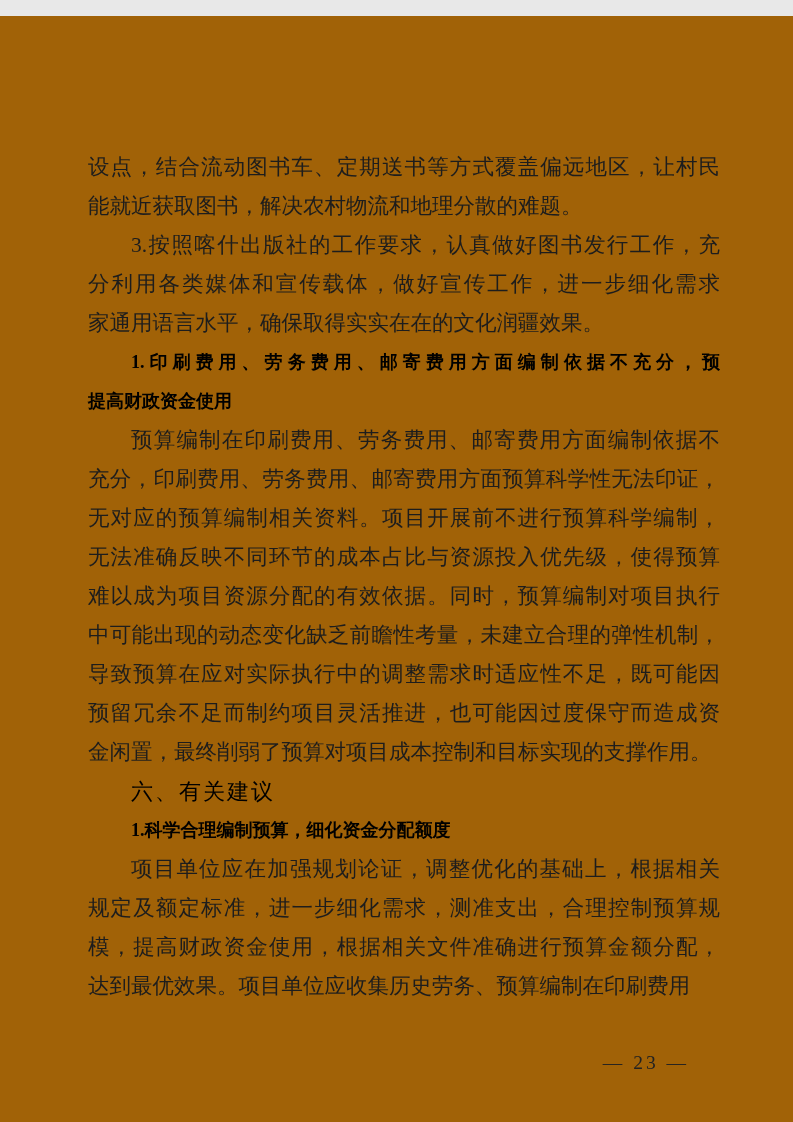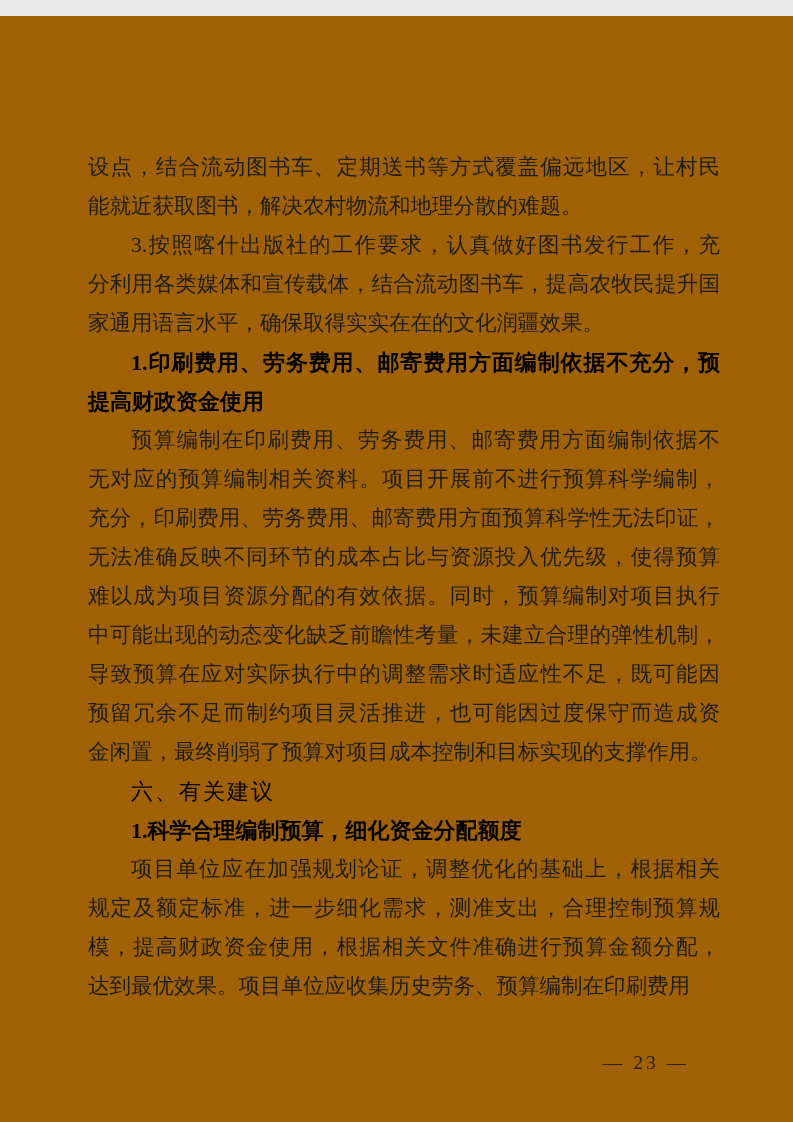--- a/index.html
+++ b/index.html
@@ -41,21 +41,21 @@
   
   .hd-kai .line {
     font-weight: 700;
     color: #000000;
     font-size: 22.5px;
     letter-spacing: 1px;
   }
   .hd-bold .line {
     font-weight: 700;
     color: #000000;
-    font-size: 22px;
+    font-size: 18px;
   }
   .hd-hei .line {
     font-family: "Liberation Sans", "DejaVu Sans", sans-serif;
     font-weight: 500;
     color: #000000;
     font-size: 22px;
     letter-spacing: 2px;
   }
 
   .page-number {
@@ -72,31 +72,31 @@
 <body>
 
 <div class="page">
   <div class="content" id="doc-content">
       <div class="block body">
         <div class="line j">设点，结合流动图书车、定期送书等方式覆盖偏远地区，让村民</div>
         <div class="line">能就近获取图书，解决农村物流和地理分散的难题。</div>
       </div>
       <div class="block body">
         <div class="line j indent">3.按照喀什出版社的工作要求，认真做好图书发行工作，充</div>
-        <div class="line j">分利用各类媒体和宣传载体，结合流动图书车，提高农牧民提升国</div>
+        <div class="line j">分利用各类媒体和宣传载体，做好宣传工作，进一步细化需求</div>
         <div class="line">家通用语言水平，确保取得实实在在的文化润疆效果。</div>
       </div>
       <div class="block hd-bold">
         <div class="line j indent">1.印刷费用、劳务费用、邮寄费用方面编制依据不充分，预</div>
         <div class="line">提高财政资金使用</div>
       </div>
       <div class="block body">
         <div class="line j indent">预算编制在印刷费用、劳务费用、邮寄费用方面编制依据不</div>
+        <div class="line j">充分，印刷费用、劳务费用、邮寄费用方面预算科学性无法印证，</div>
         <div class="line j">无对应的预算编制相关资料。项目开展前不进行预算科学编制，</div>
-        <div class="line j">充分，印刷费用、劳务费用、邮寄费用方面预算科学性无法印证，</div>
         <div class="line j">无法准确反映不同环节的成本占比与资源投入优先级，使得预算</div>
         <div class="line j">难以成为项目资源分配的有效依据。同时，预算编制对项目执行</div>
         <div class="line j">中可能出现的动态变化缺乏前瞻性考量，未建立合理的弹性机制，</div>
         <div class="line j">导致预算在应对实际执行中的调整需求时适应性不足，既可能因</div>
         <div class="line j">预留冗余不足而制约项目灵活推进，也可能因过度保守而造成资</div>
         <div class="line">金闲置，最终削弱了预算对项目成本控制和目标实现的支撑作用。</div>
       </div>
       <div class="block hd-hei">
         <div class="line indent">六、有关建议</div>
       </div>

